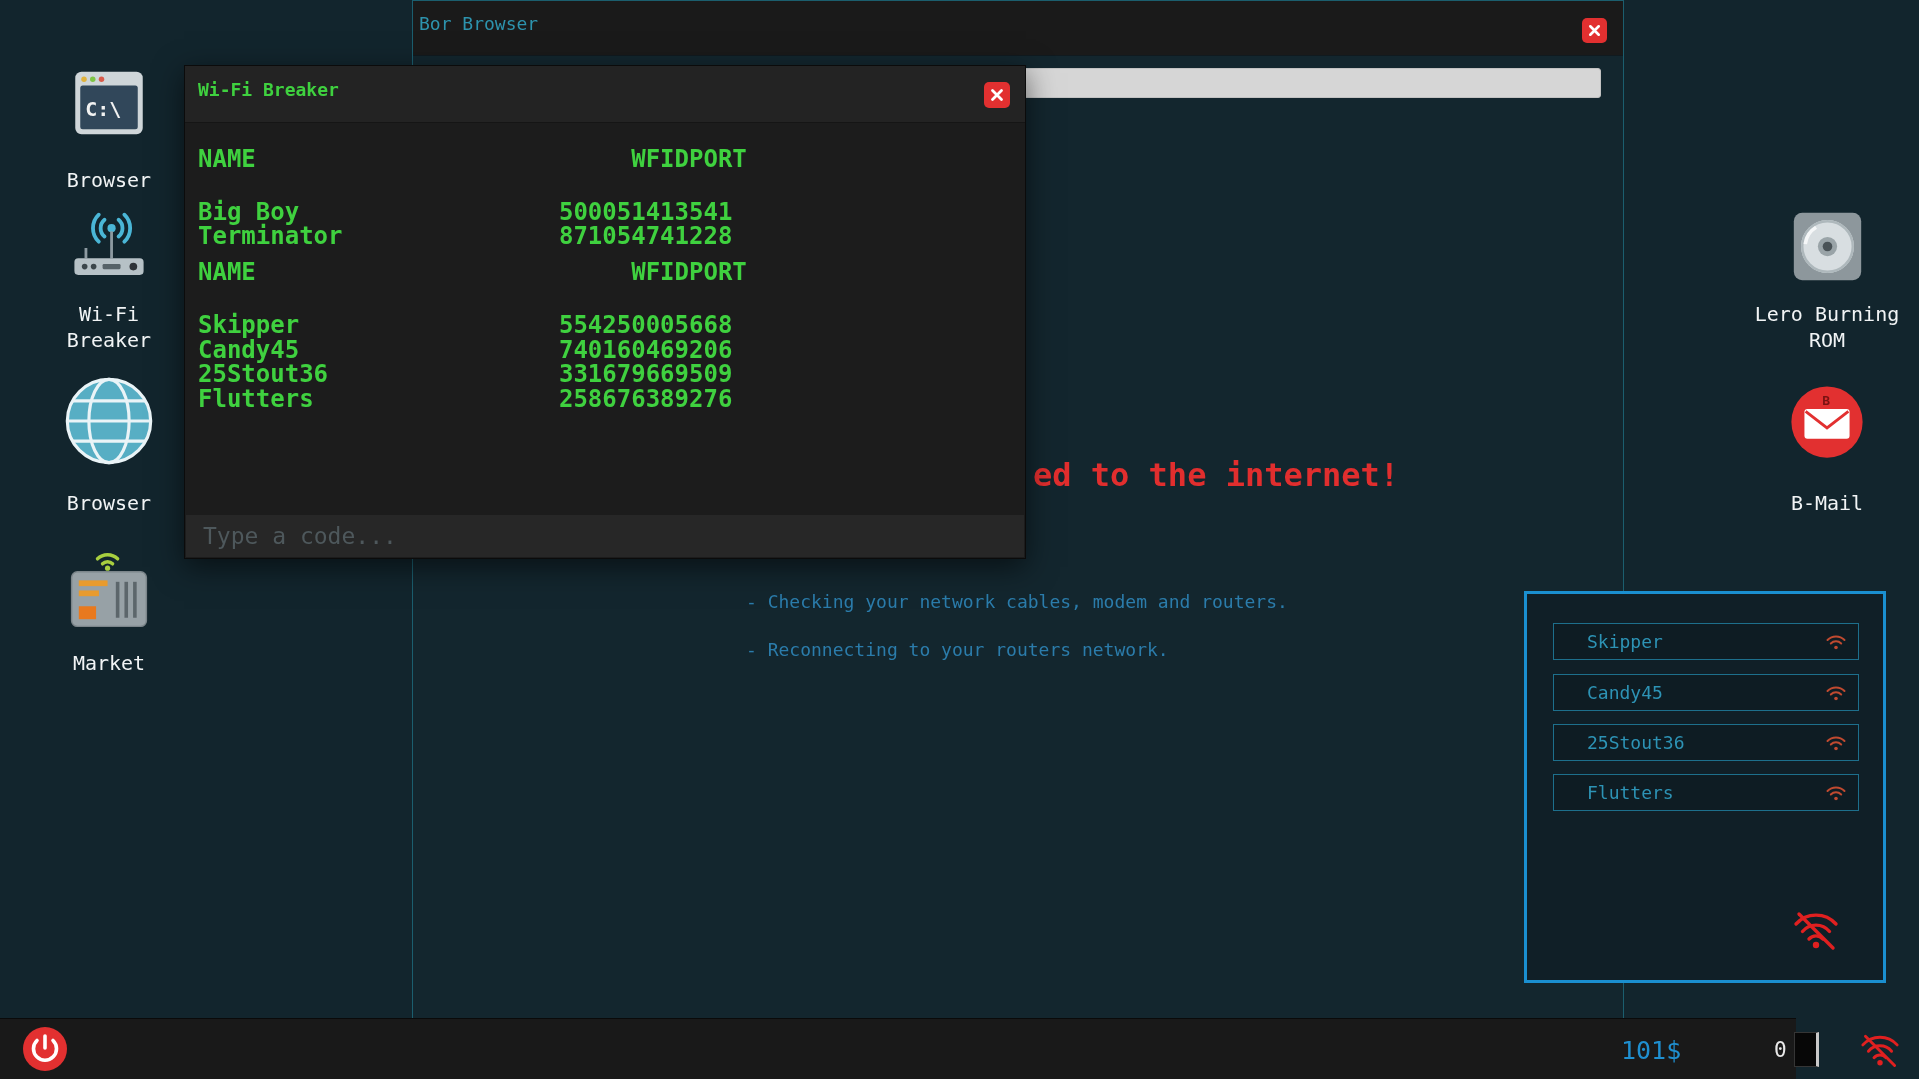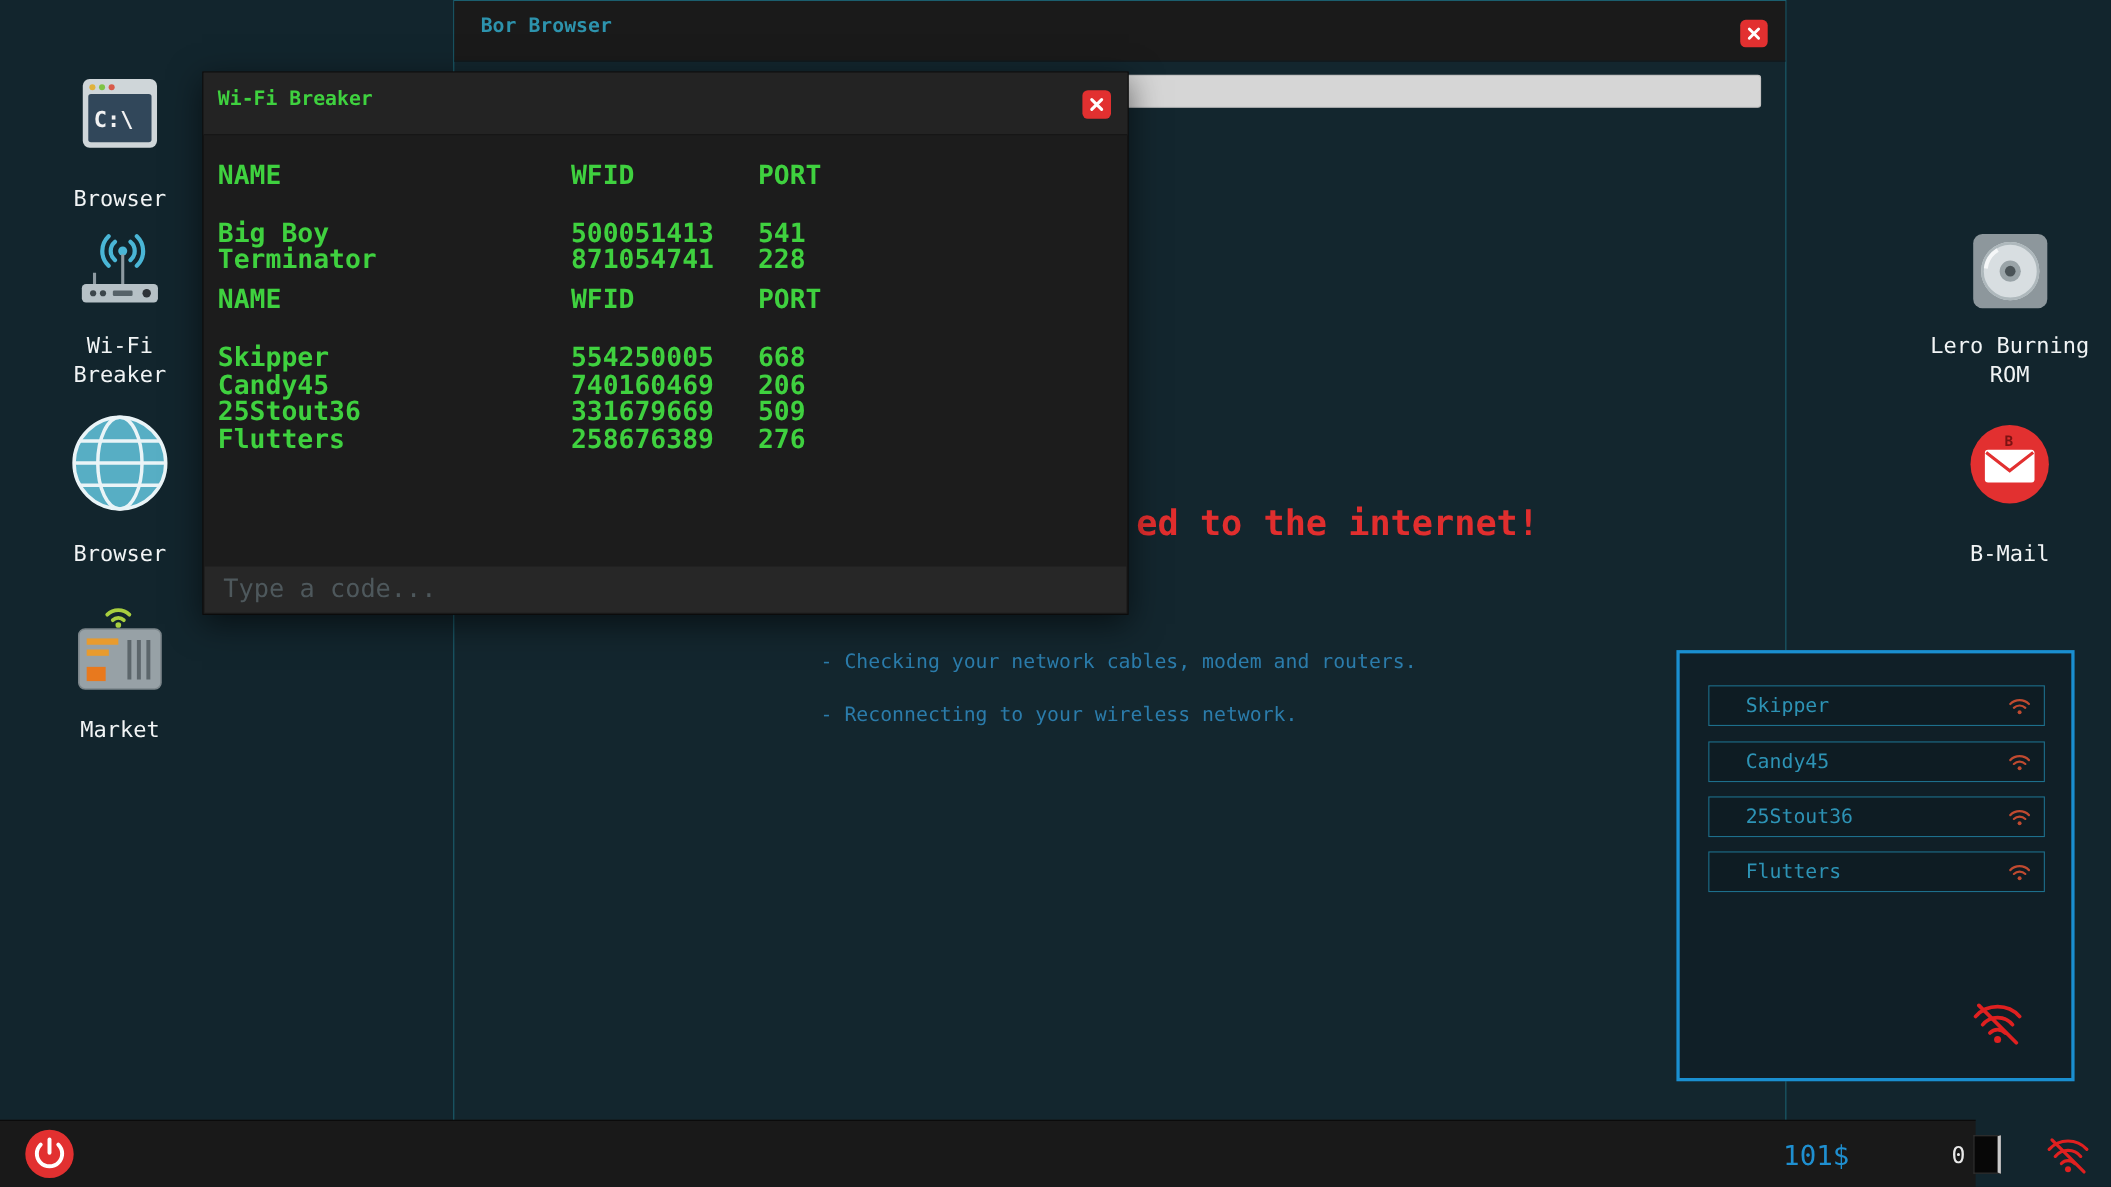--- a/index.html
+++ b/index.html
@@ -35,38 +35,38 @@
   #icon-bmail .icon-label{margin-top:30px}
 
   
   .close-btn{position:absolute;display:flex;align-items:center;justify-content:center;
     background:var(--danger-red,#e23030);border:none;border-radius:5px;cursor:pointer;line-height:0}
 
   
   .browser-window{position:absolute;left:412px;top:0;width:1212px;height:1037px;
     background:#13262e;border:1px solid #1b5e6e;z-index:2}
   .bw-header{position:relative;height:55px;background:#1a1a1a;border-bottom:1px solid #101a1f}
-  .bw-title{position:absolute;left:24px;top:12px;font-size:18px;font-weight:700;color:var(--teal,#2d93ad);white-space:nowrap}
+  .bw-title{position:absolute;left:6px;top:12px;font-size:18px;font-weight:400;color:var(--teal,#2d93ad);white-space:nowrap}
   .bw-close{right:16px;top:17px;width:25px;height:25px}
   .address-bar{display:block;margin:12px 0 0 10px;width:1178px;height:30px;background:#d6d6d6;
     border:1px solid #c2c2c2;border-radius:3px;font-family:inherit;font-size:16px;color:#222;padding:0 9px}
   .bw-error{position:absolute;left:620px;top:455px;font-size:32px;font-weight:700;color:var(--error-red,#e12e2e);white-space:nowrap}
   .bw-tip{position:absolute;left:333px;font-size:18px;color:var(--info-blue,#2b7cab);white-space:nowrap}
   .bw-tip1{top:590px}.bw-tip2{top:638px}
 
   
   .breaker-window{position:absolute;left:184px;top:65px;width:842px;height:494px;background:#1c1c1c;
     border:1px solid #0b0b0b;box-shadow:0 8px 28px rgba(0,0,0,.55);z-index:4}
   .wb-header{position:relative;height:57px;background:#232323;border-bottom:1px solid #151515}
   .wb-title{position:absolute;left:13px;top:13px;font-size:18px;font-weight:700;color:var(--green,#3fd13f);white-space:nowrap}
   .wb-close{right:15px;top:16px;width:26px;height:26px}
   .wb-body{padding-top:24px;font-size:24px;font-weight:700;color:var(--green,#3fd13f)}
   .wb-colhead,.wb-row{display:flex;line-height:24.5px;white-space:nowrap}
   .c-name{width:334px;padding-left:13px}
-  .c-wfid{width:170px;text-align:left}
+  .c-wfid{width:170px;text-align:right}
   .c-port{}
   .sp1{height:28px}.sp2{height:29px}.h2m{margin-top:11px}
   .code-input{position:absolute;left:1px;right:1px;bottom:1px;height:42px;background:#272727;border:none;outline:none;
     color:#cfd6d9;font-family:inherit;font-size:23px;padding:0 17px}
   .code-input::placeholder{color:#4e585c;opacity:1}
 
   
   .net-panel{position:absolute;left:1524px;top:591px;width:362px;height:392px;background:#101f27;
     border:3px solid var(--panel-blue,#1a8fd0);z-index:3}
   .net-btn{position:absolute;left:26px;width:306px;height:37px;background:#0e1c23;border:1px solid #1d6f8c;
@@ -196,21 +196,21 @@
         <span>
           <svg viewBox="0 0 16 16" width="15" height="15">
               <path d="M3.5 3.5 L12.5 12.5 M12.5 3.5 L3.5 12.5" stroke="#fff" stroke-width="2.8" stroke-linecap="round" fill="none"></path>
             </svg>
         </span>
       </button>
     </div>
     <input class="address-bar" readonly="" value="" style="">
     <div class="bw-error">ed to the internet!</div>
     <div class="bw-tip bw-tip1">- Checking your network cables, modem and routers.</div>
-    <div class="bw-tip bw-tip2">- Reconnecting to your wireless network.</div>
+    <div class="bw-tip bw-tip2">- Reconnecting to your routers network.</div>
   </div>
 
   <div class="breaker-window">
     <div class="wb-header">
       <span class="wb-title">Wi-Fi Breaker</span>
       <button class="close-btn wb-close">
         <span>
           <svg viewBox="0 0 16 16" width="16" height="16">
               <path d="M3.5 3.5 L12.5 12.5 M12.5 3.5 L3.5 12.5" stroke="#fff" stroke-width="2.8" stroke-linecap="round" fill="none"></path>
             </svg>

